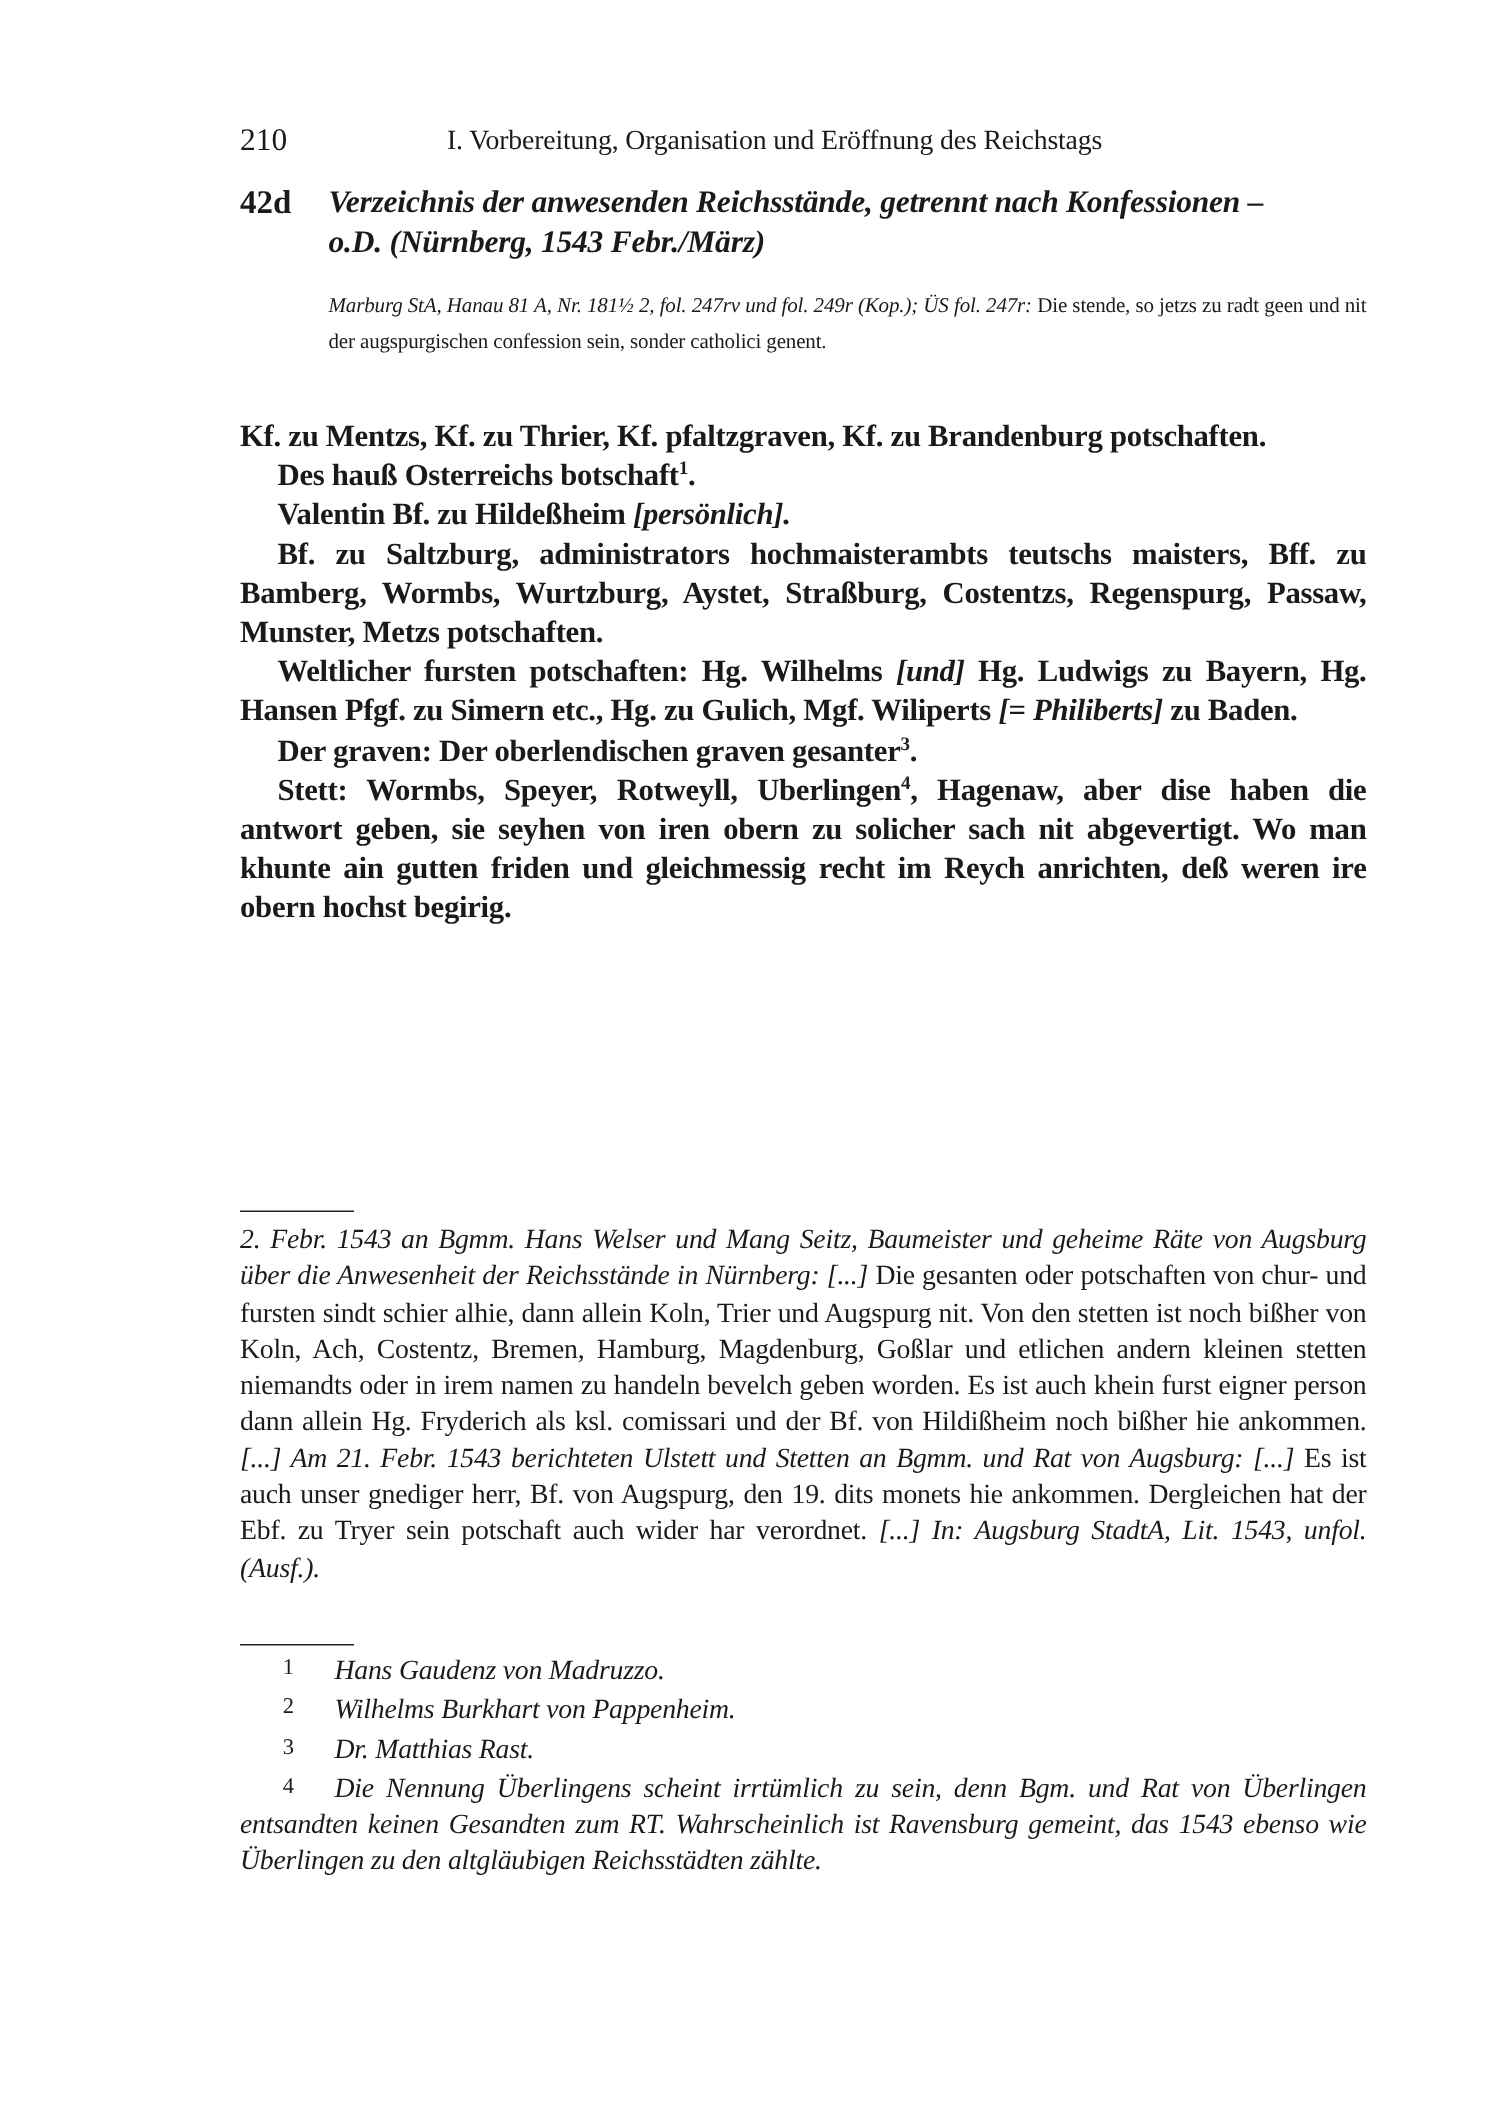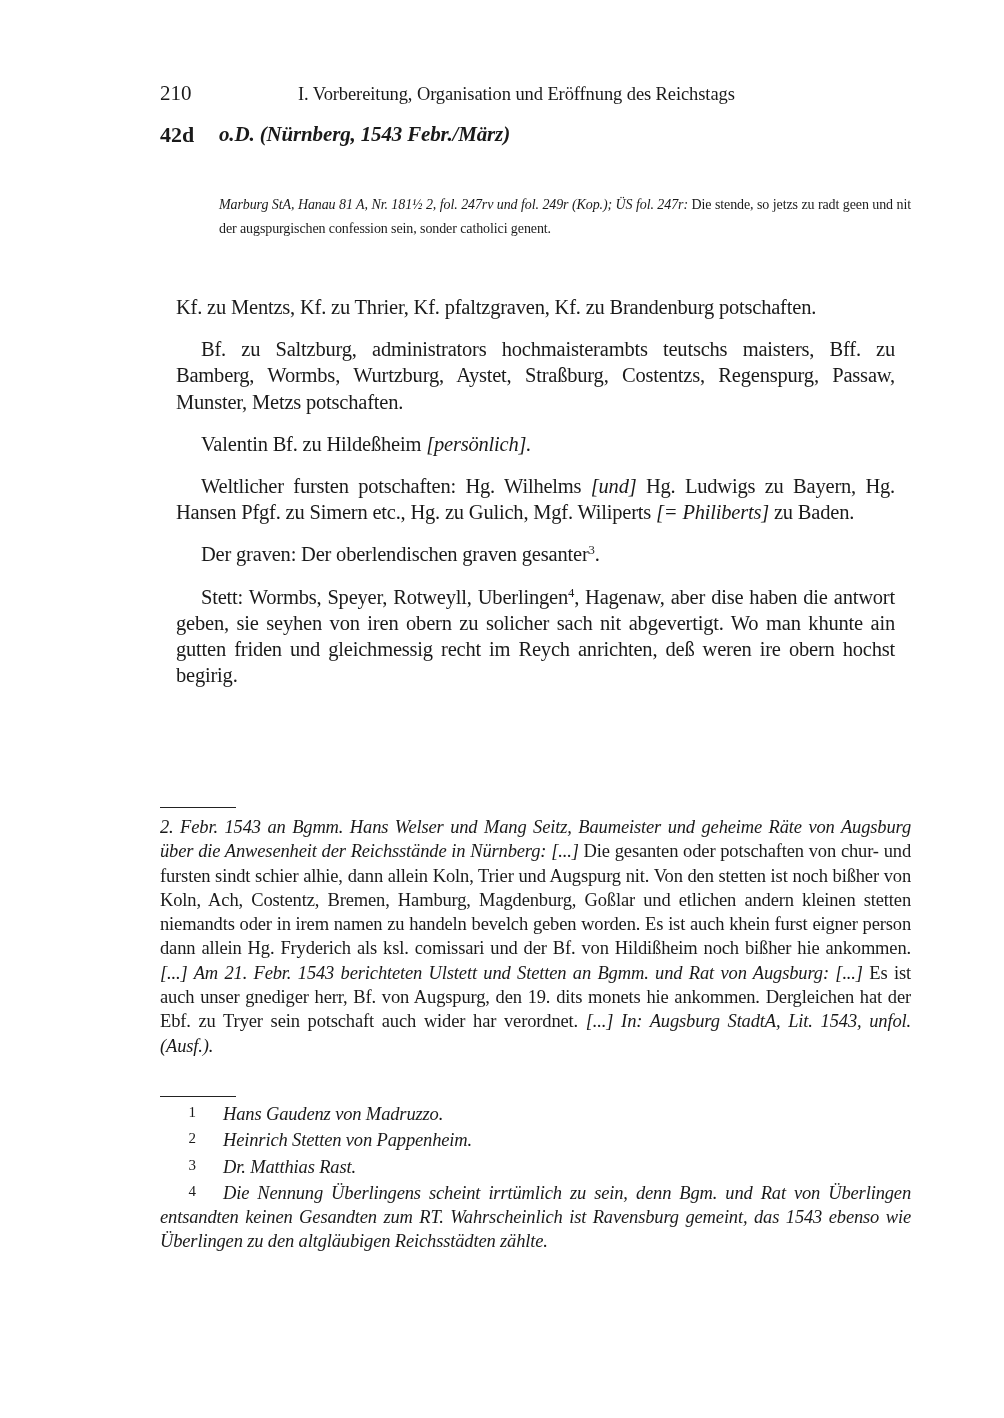--- a/index.html
+++ b/index.html
@@ -16,21 +16,21 @@
 
   
   .doc-number { left: 160px; top: 121px; font-size: 22px; line-height: 27px; font-weight: bold; }
   .doc-title { left: 219px; top: 121px; width: 700px; font-size: 21px; line-height: 27px; font-weight: bold; font-style: italic; letter-spacing: -0.15px; }
 
   
   .source { left: 219px; top: 193px; width: 692px; font-size: 14px; line-height: 23.5px; text-align: justify; letter-spacing: -0.1px; }
 
   
   .body-text { left: 160px; top: 278px; width: 751px; font-size: 20.5px; line-height: 26.2px; letter-spacing: -0.2px; }
-  .body-text p { margin: 16px; text-align: justify; text-align-last: left; }
+  .body-text p { margin: 0; text-align: justify; text-align-last: left; font-weight: bold; }
   .body-text p.ind { text-indent: 25px; }
 
   
   .rule { height: 1px; background: #222; width: 76px; left: 160px; }
 
   
   .comment { left: 160px; top: 815px; width: 751px; font-size: 18.5px; line-height: 24.3px; text-align: justify; letter-spacing: -0.15px; }
 
   
   .footnotes { left: 160px; top: 1100px; width: 751px; font-size: 18.5px; line-height: 24.3px; }
@@ -41,38 +41,40 @@
 </head>
 <body>
 
 <div class="page">
 
   <div class="abs page-number">210</div>
   <div class="abs running-title">I. Vorbereitung, Organisation und Eröffnung des Reichstags</div>
 
   <div class="abs doc-number">42d</div>
   <div class="abs doc-title">
+    <div>Verzeichnis der anwesenden Reichsstände, getrennt nach Konfessionen –</div>
     <div>o.D. (Nürnberg, 1543 Febr./März)</div>
   </div>
 
   <div class="abs source"><span class="i">Marburg StA, Hanau 81 A, Nr. 181½ 2, fol. 247rv und fol. 249r (Kop.); ÜS fol. 247r:</span><span> Die stende, so jetzs zu radt geen und nit der augspurgischen confession sein, sonder catholici genent.</span></div>
 
   <div class="abs body-text">
     <p>Kf. zu Mentzs, Kf. zu Thrier, Kf. pfaltzgraven, Kf. zu Brandenburg potschaften.</p>
+    <p class="ind"><span>Des hauß Osterreichs botschaft</span><sup>1</sup><span>.</span></p>
+    <p class="ind"><span>Valentin Bf. zu Hildeßheim </span><span class="i">[persönlich].</span></p>
     <p class="ind">Bf. zu Saltzburg, administrators hochmaisterambts teutschs maisters, Bff. zu Bamberg, Wormbs, Wurtzburg, Aystet, Straßburg, Costentzs, Regenspurg, Passaw, Munster, Metzs potschaften.</p>
-    <p class="ind"><span>Valentin Bf. zu Hildeßheim </span><span class="i">[persönlich].</span></p>
     <p class="ind"><span>Weltlicher fursten potschaften: Hg. Wilhelms </span><span class="i">[und]</span><span> Hg. Ludwigs zu Bayern, Hg. Hansen Pfgf. zu Simern etc., Hg. zu Gulich, Mgf. Wiliperts </span><span class="i">[= Philiberts]</span><span> zu Baden.</span></p>
     <p class="ind"><span>Der graven: Der oberlendischen graven gesanter</span><sup>3</sup><span>.</span></p>
     <p class="ind"><span>Stett: Wormbs, Speyer, Rotweyll, Uberlingen</span><sup>4</sup><span>, Hagenaw, aber dise haben die antwort geben, sie seyhen von iren obern zu solicher sach nit abgevertigt. Wo man khunte ain gutten friden und gleichmessig recht im Reych anrichten, deß weren ire obern hochst begirig.</span></p>
   </div>
 
   <div class="abs rule" style="top:807px;"></div>
   <div class="abs comment"><span class="i">2. Febr. 1543 an Bgmm. Hans Welser und Mang Seitz, Baumeister und geheime Räte von Augsburg über die Anwesenheit der Reichsstände in Nürnberg: [...]</span><span> Die gesanten oder potschaften von chur- und fursten sindt schier alhie, dann allein Koln, Trier und Augspurg nit. Von den stetten ist noch bißher von Koln, Ach, Costentz, Bremen, Hamburg, Magdenburg, Goßlar und etlichen andern kleinen stetten niemandts oder in irem namen zu handeln bevelch geben worden. Es ist auch khein furst eigner person dann allein Hg. Fryderich als ksl. comissari und der Bf. von Hildißheim noch bißher hie ankommen. </span><span class="i">[...] Am 21. Febr. 1543 berichteten Ulstett und Stetten an Bgmm. und Rat von Augsburg: [...]</span><span> Es ist auch unser gnediger herr, Bf. von Augspurg, den 19. dits monets hie ankommen. Dergleichen hat der Ebf. zu Tryer sein potschaft auch wider har verordnet. </span><span class="i">[...] In: Augsburg StadtA, Lit. 1543, unfol. (Ausf.).</span></div>
 
   <div class="abs rule" style="top:1096px;"></div>
   <div class="abs footnotes">
     <div class="fn"><span class="fn-num">1</span><span class="fn-text">Hans Gaudenz von Madruzzo.</span></div>
-    <div class="fn"><span class="fn-num">2</span><span class="fn-text">Heinrich Stetten von Pappenheim.</span></div>
+    <div class="fn"><span class="fn-num">2</span><span class="fn-text">Wilhelms Burkhart von Pappenheim.</span></div>
     <div class="fn"><span class="fn-num">3</span><span class="fn-text">Dr. Matthias Rast.</span></div>
     <div class="fn"><span class="fn-num">4</span><span class="fn-text">Die Nennung Überlingens scheint irrtümlich zu sein, denn Bgm. und Rat von Überlingen entsandten keinen Gesandten zum RT. Wahrscheinlich ist Ravensburg gemeint, das 1543 ebenso wie Überlingen zu den altgläubigen Reichsstädten zählte.</span></div>
   </div>
 
 </div>
 
 </body></html>

